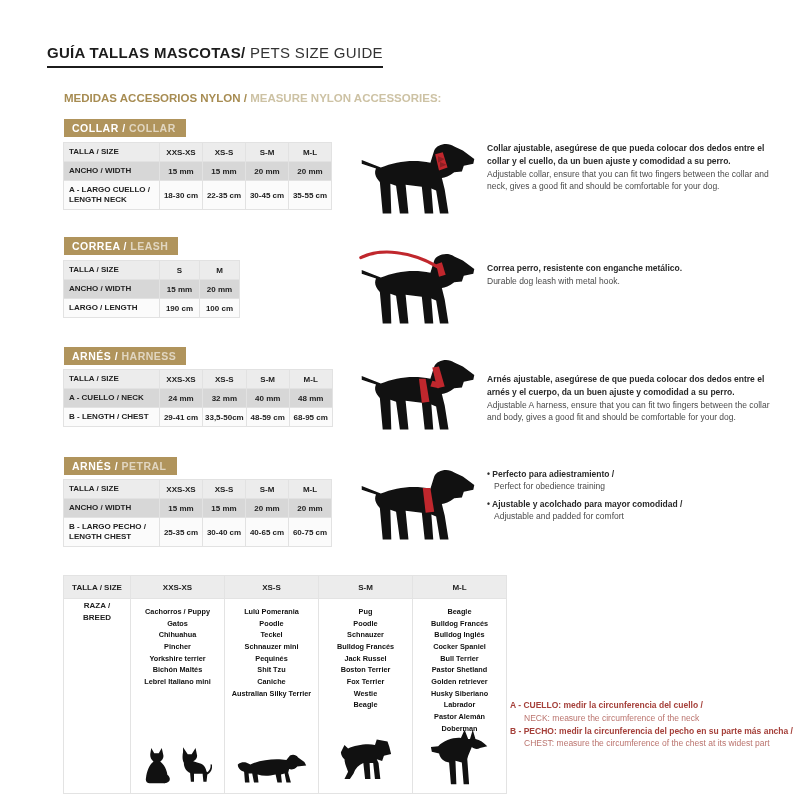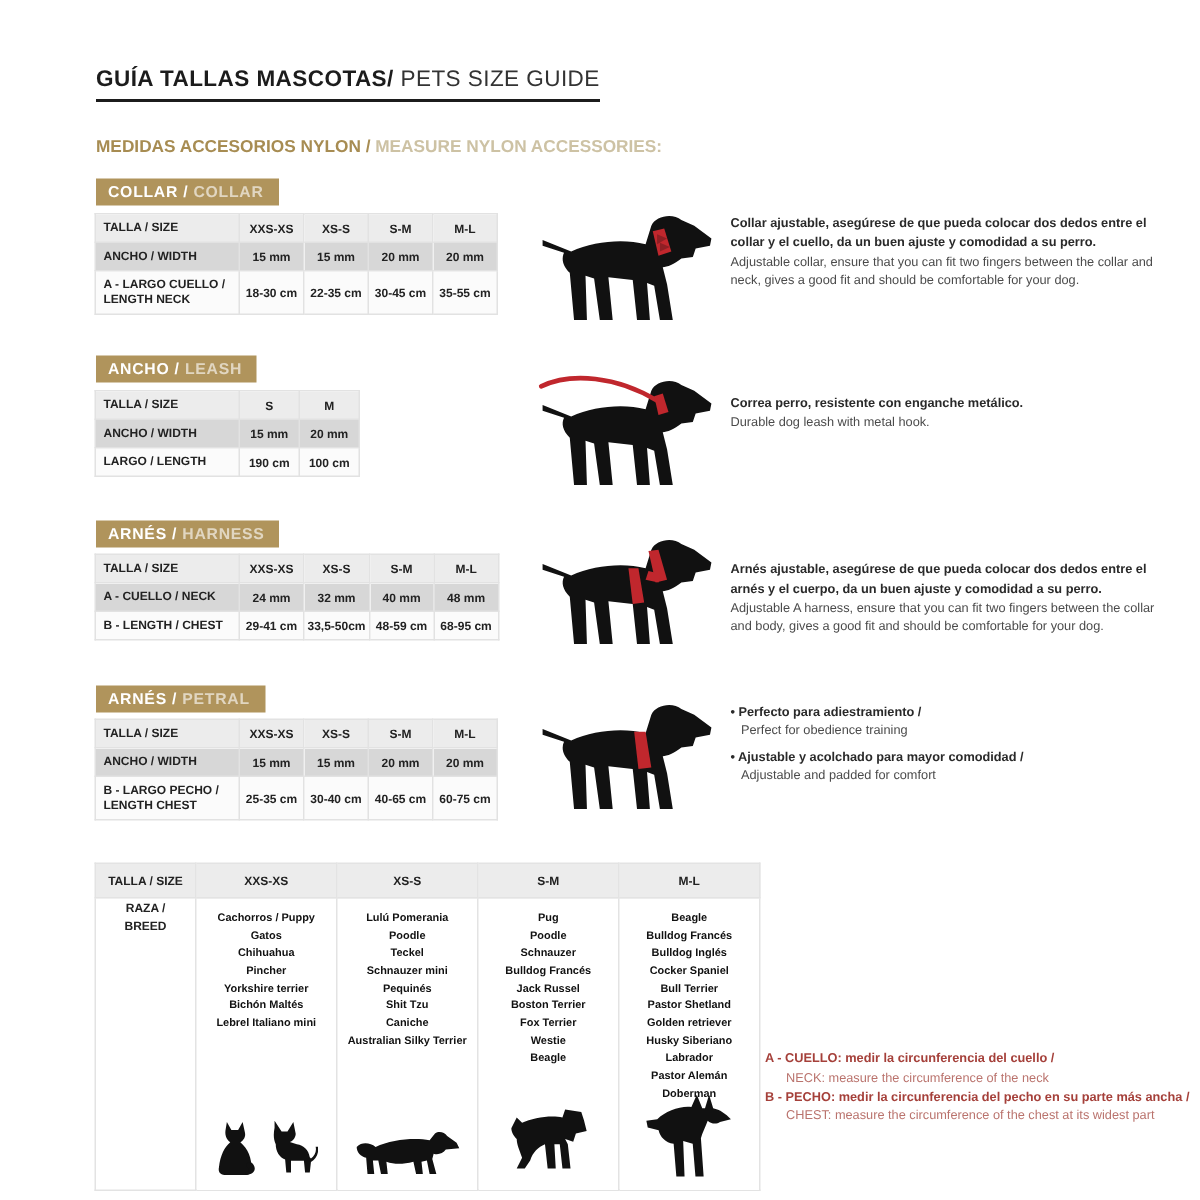--- a/index.html
+++ b/index.html
@@ -4,21 +4,21 @@
 <style>
   html,body{margin:0;padding:0;}
   body{
     width:800px;height:800px;background:#ffffff;position:relative;
     font-family:"Liberation Sans", sans-serif;color:#222;overflow:hidden;
   }
   .abs{position:absolute;}
 
   
   .page-title{
-    left:64px;top:44px;font-size:15px;letter-spacing:.3px;
+    left:47px;top:44px;font-size:15px;letter-spacing:.3px;
     border-bottom:2px solid #1c1c1c;padding-bottom:5px;white-space:nowrap;
   }
   .page-title .es{font-weight:bold;color:#1c1c1c;}
   .page-title .en{font-weight:normal;color:#333;}
   .subtitle{left:64px;top:92px;font-size:11.5px;white-space:nowrap;}
   .subtitle .es{font-weight:bold;color:#a78c52;}
   .subtitle .en{font-weight:bold;color:#cdc2a4;}
 
   
   .badge{
@@ -128,21 +128,21 @@
   <polygon points="83,19 91,17 96,33 87,36" fill="#c0272d"></polygon>
   <polygon points="86,21 93,24 86,28" fill="#8e1f24"></polygon>
   <polygon points="88,27 95,30 88,33" fill="#8e1f24"></polygon>
 </svg>
 <div class="abs desc" style="left:487px;top:142px">
   <span class="es">Collar ajustable, asegúrese de que pueda colocar dos dedos entre el collar y el cuello, da un buen ajuste y comodidad a su perro.</span>
   <span class="en">Adjustable collar, ensure that you can fit two fingers between the collar and neck, gives a good fit and should be comfortable for your dog.</span>
 </div>
 
 <div class="abs badge" style="left:64px;top:237px">
-  <span class="es">ANCHO /</span><span class="en"> LEASH</span>
+  <span class="es">CORREA /</span><span class="en"> LEASH</span>
 </div>
 <table class="abs spec" style="left:63px;top:260px">
   <colgroup>
       <col class="c-label">
       <col class="c-w">
       <col class="c-w">
     </colgroup>
   <tbody>
       <tr class="r-head">
     <th class="lab">TALLA / SIZE</th>

